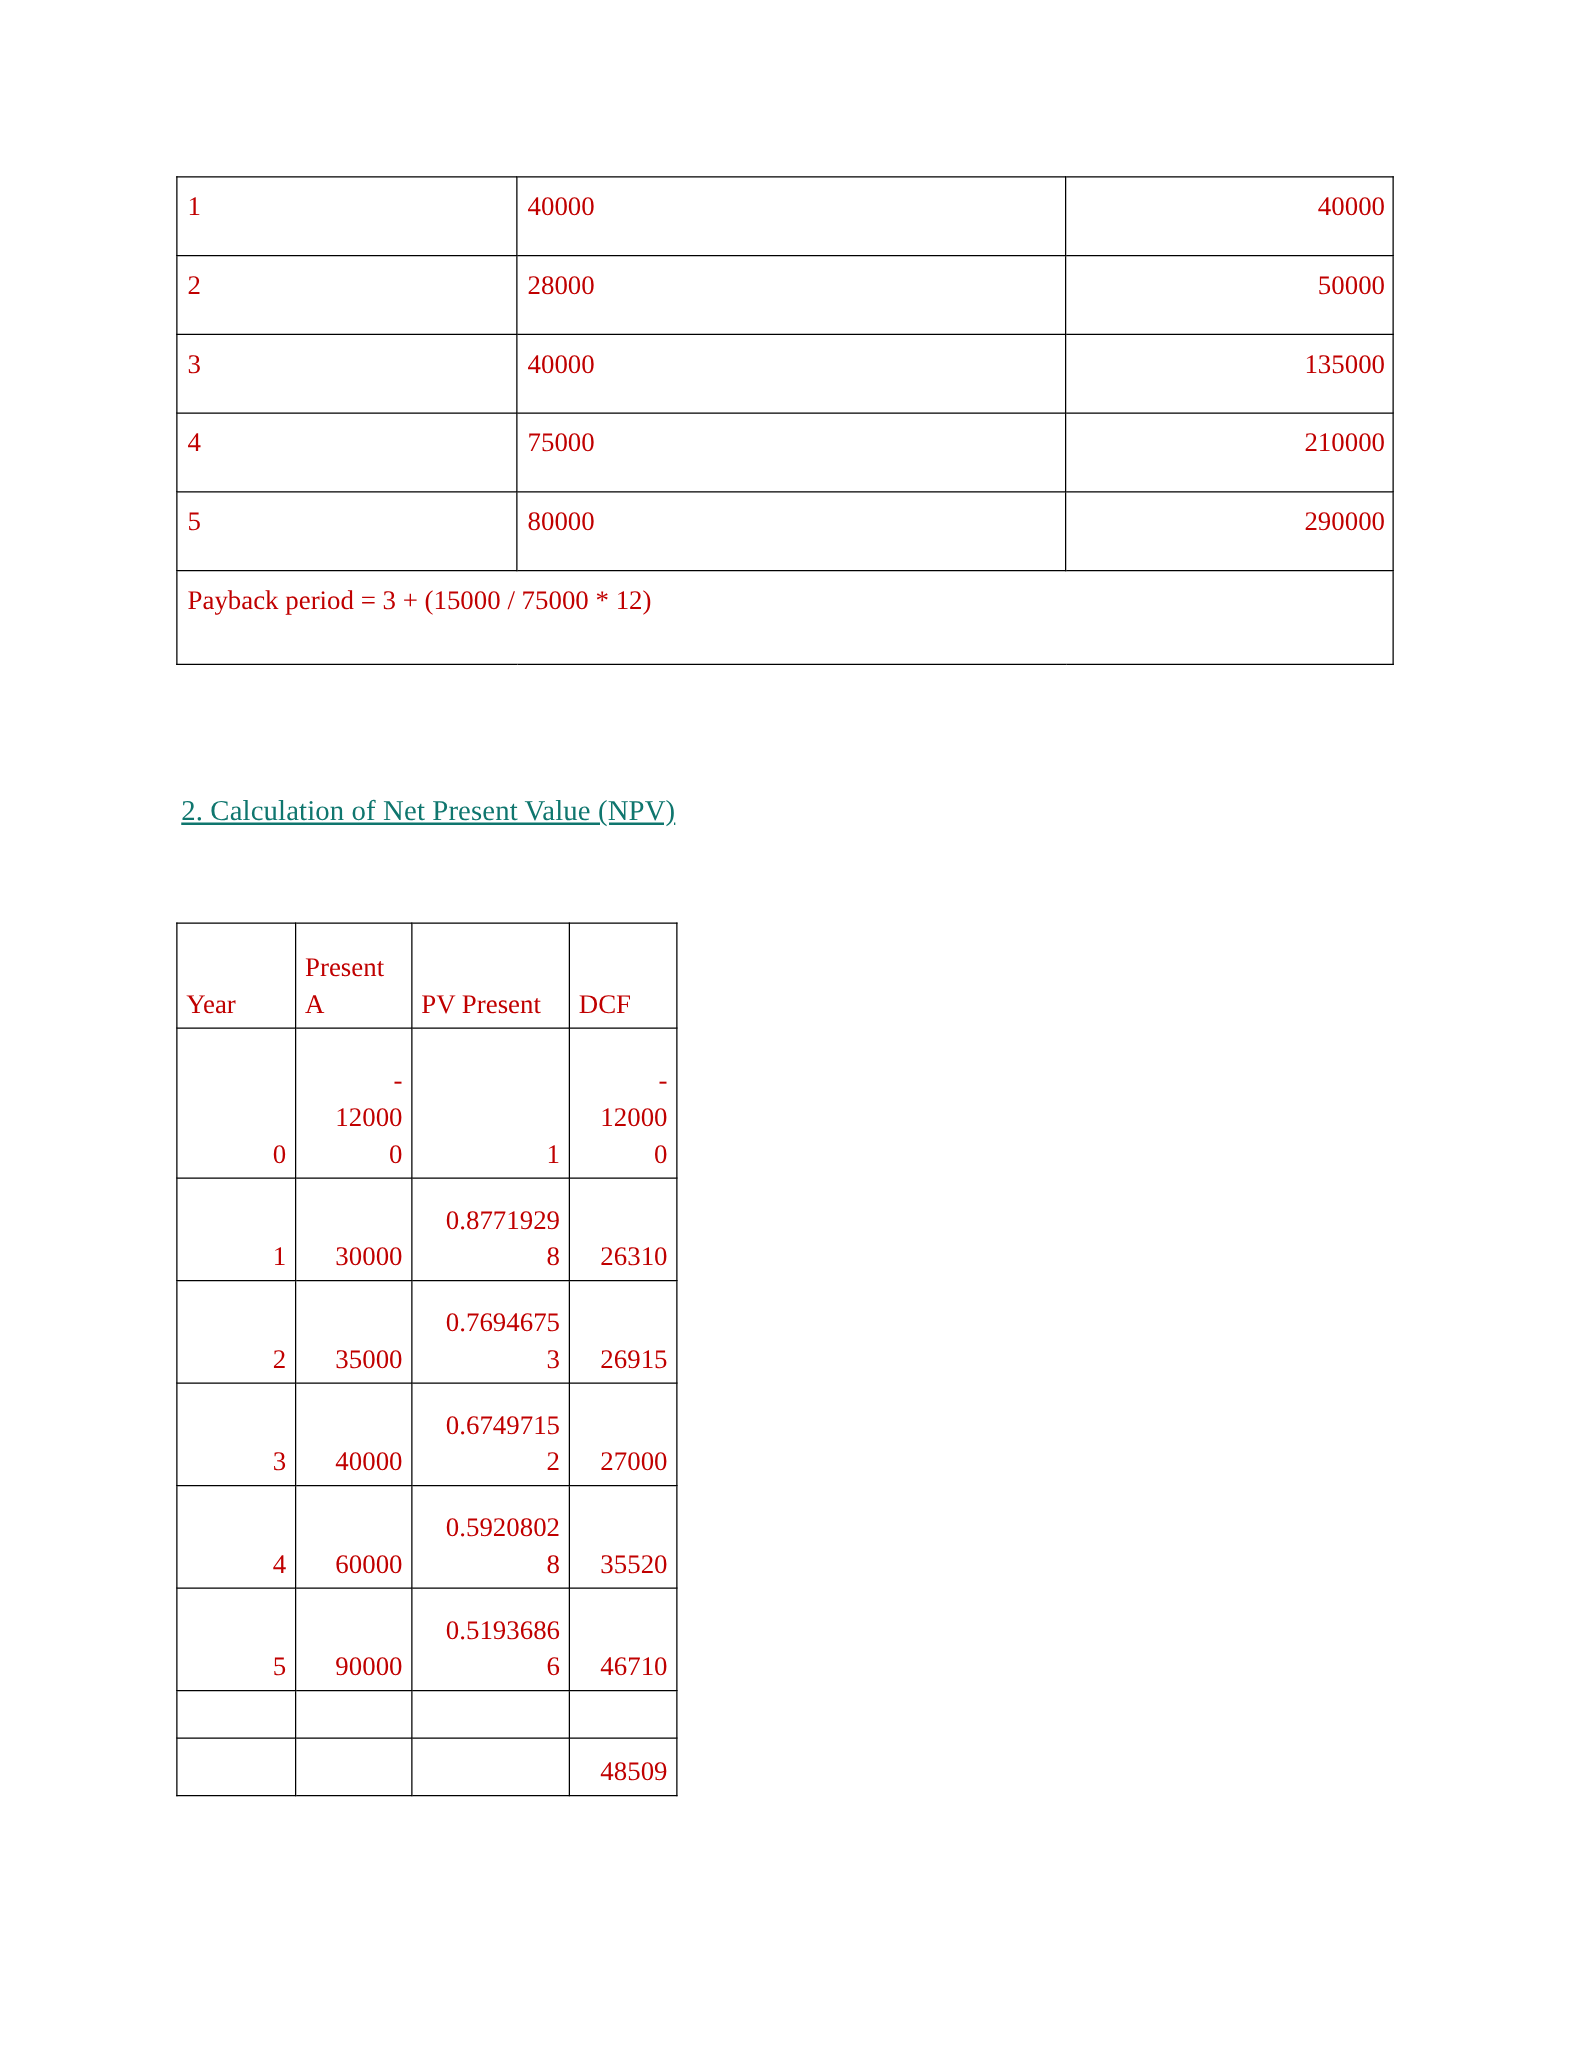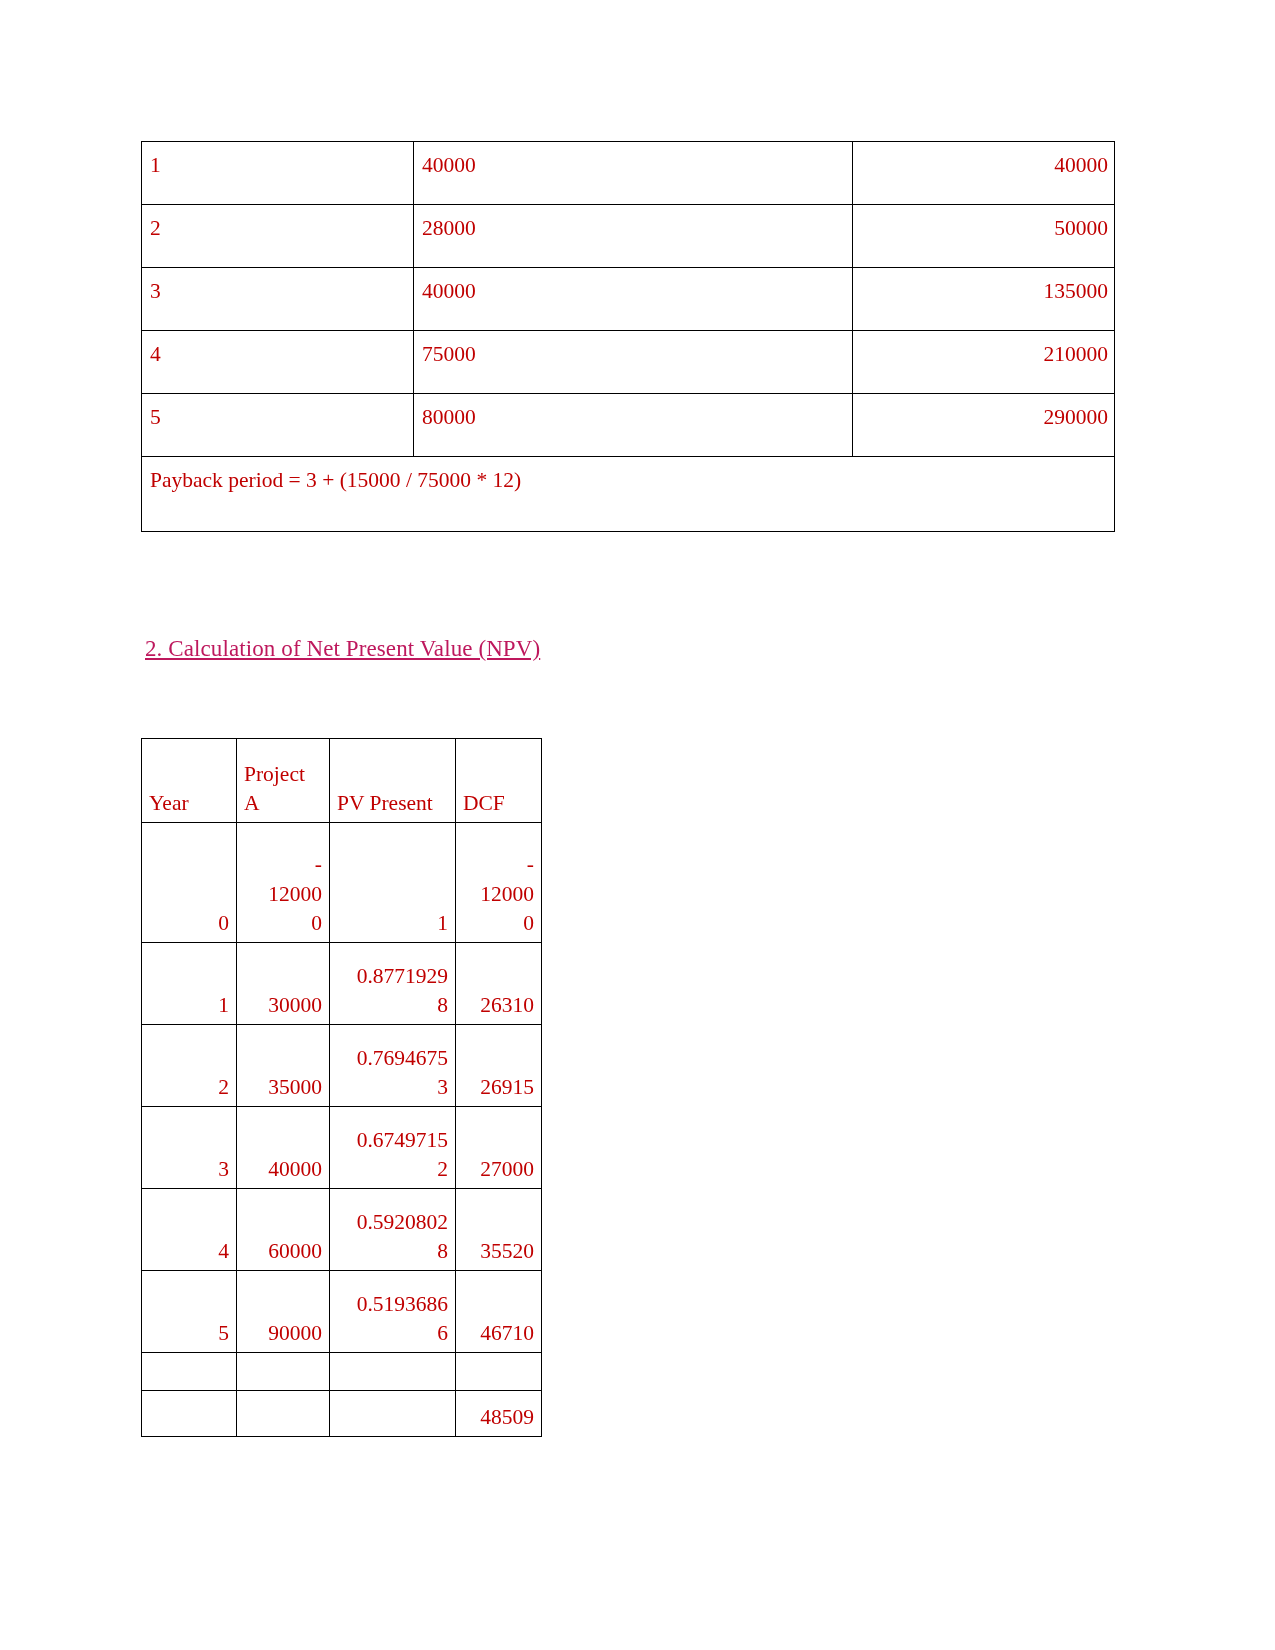--- a/index.html
+++ b/index.html
@@ -51,21 +51,21 @@
     padding-top: 10px;
     padding-bottom: 22px;
   }
 
   
   .heading {
     position: absolute;
     left: 145px;
     top: 636px;
     font-size: 23px;
-    color: #be185d;
+    color: #0f766e;
     text-decoration: underline;
     white-space: nowrap;
     letter-spacing: 0.1px;
   }
 
   
   .tbl2 {
     position: absolute;
     left: 141px;
     top: 738px;
@@ -140,21 +140,21 @@
     <colgroup>
       <col class="k0">
         <col class="k1">
         <col class="k2">
         <col class="k3">
     </colgroup>
     <tbody>
       <tr class="head">
         <td class="left">Year</td>
         <td class="left">
-          <span class="wrapnum">Project</span>
+          <span class="wrapnum">Present</span>
           <span class="wrapnum">A</span>
         </td>
         <td class="left">PV Present</td>
         <td class="left">DCF</td>
       </tr>
 
       <tr class="r0">
         <td class="right">0</td>
         <td class="right">
           <span class="wrapnum">-</span>

